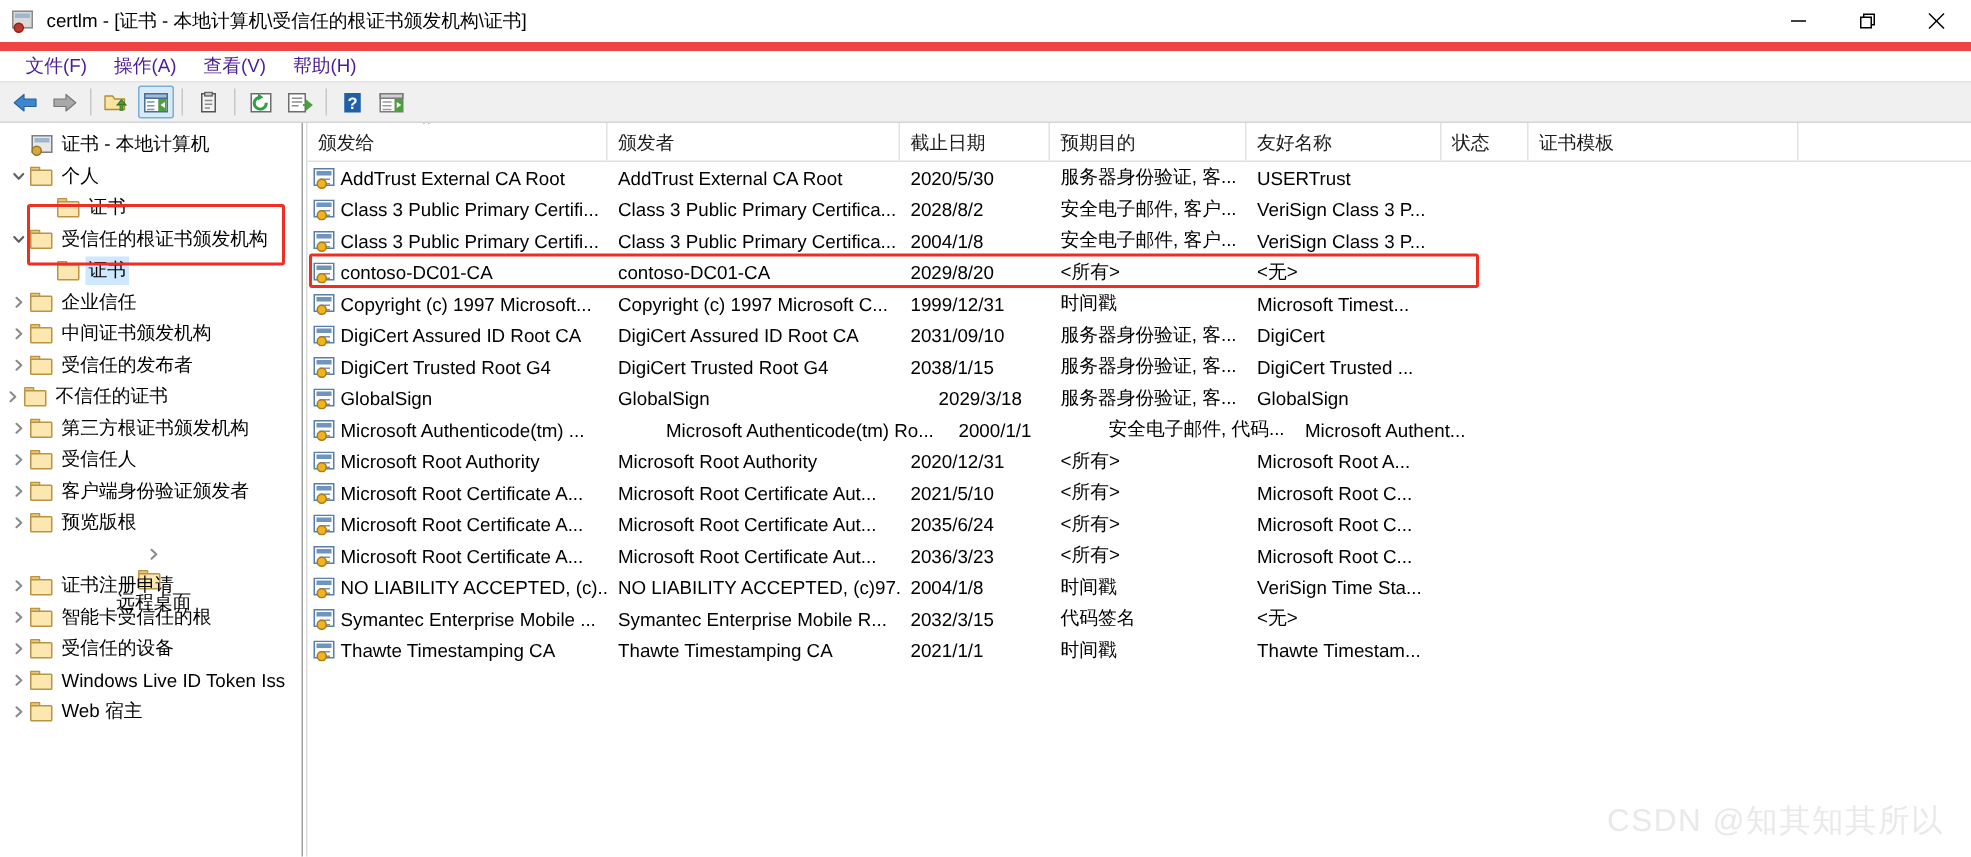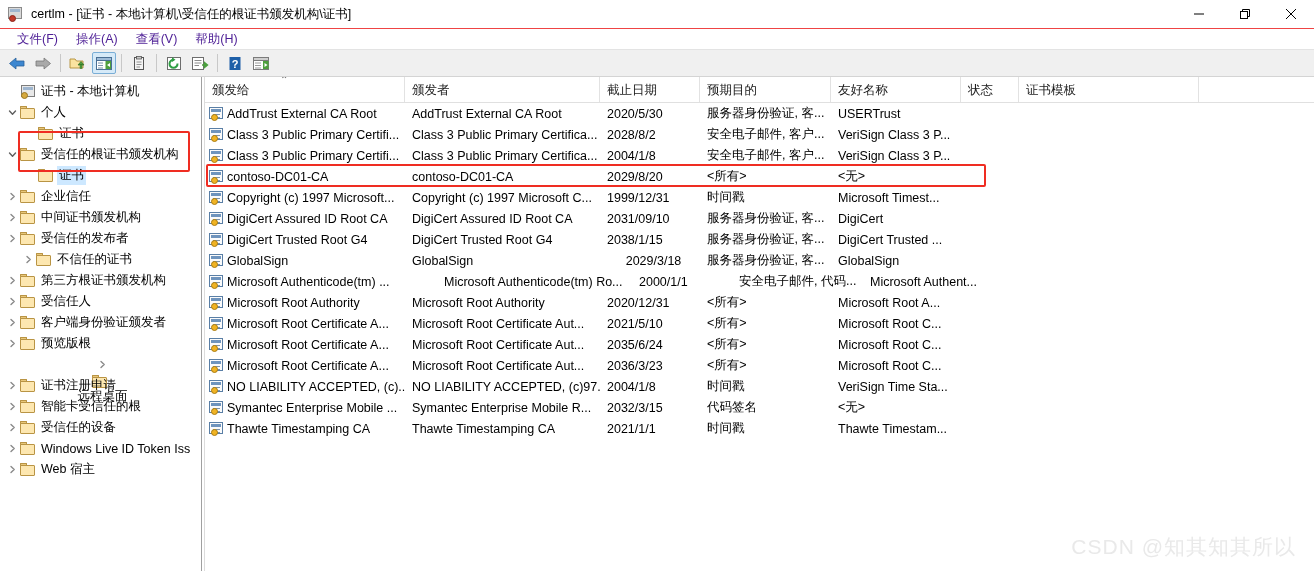--- a/index.html
+++ b/index.html
@@ -14,21 +14,21 @@
     overflow: hidden;
     position: relative;
   }
 
   
   .titlebar {
     height: 28px;
     display: flex;
     align-items: center;
     background: #ffffff;
-    border-bottom: 1px solid #ef4444;
+    border-bottom: 6px solid #ef4444;
     position: relative;
   }
   .title-icon {
     width: 16px; height: 16px;
     margin-left: 8px; margin-right: 7px;
     position: relative;
     flex: none;
   }
   .title-icon .sheet {
     position: absolute; left: 0; top: 1px;
@@ -490,21 +490,21 @@
             <svg width="9" height="9" viewBox="0 0 9 9">
               <polyline points="3,1.5 6.2,4.5 3,7.5" fill="none" stroke="#8a8a8a" stroke-width="1.4" stroke-linecap="round" stroke-linejoin="round"></polyline>
             </svg>
           </span>
           <span class="folder">
             <span class="tab"></span>
             <span class="body"></span>
           </span>
           <span class="tree-label">受信任的发布者</span>
         </div>
-        <div class="tree-row" style="padding-left: 20px;">
+        <div class="tree-row" style="padding-left: 0;">
           <span class="tw">
             <svg width="9" height="9" viewBox="0 0 9 9">
               <polyline points="3,1.5 6.2,4.5 3,7.5" fill="none" stroke="#8a8a8a" stroke-width="1.4" stroke-linecap="round" stroke-linejoin="round"></polyline>
             </svg>
           </span>
           <span class="folder">
             <span class="tab"></span>
             <span class="body"></span>
           </span>
           <span class="tree-label">不信任的证书</span>

